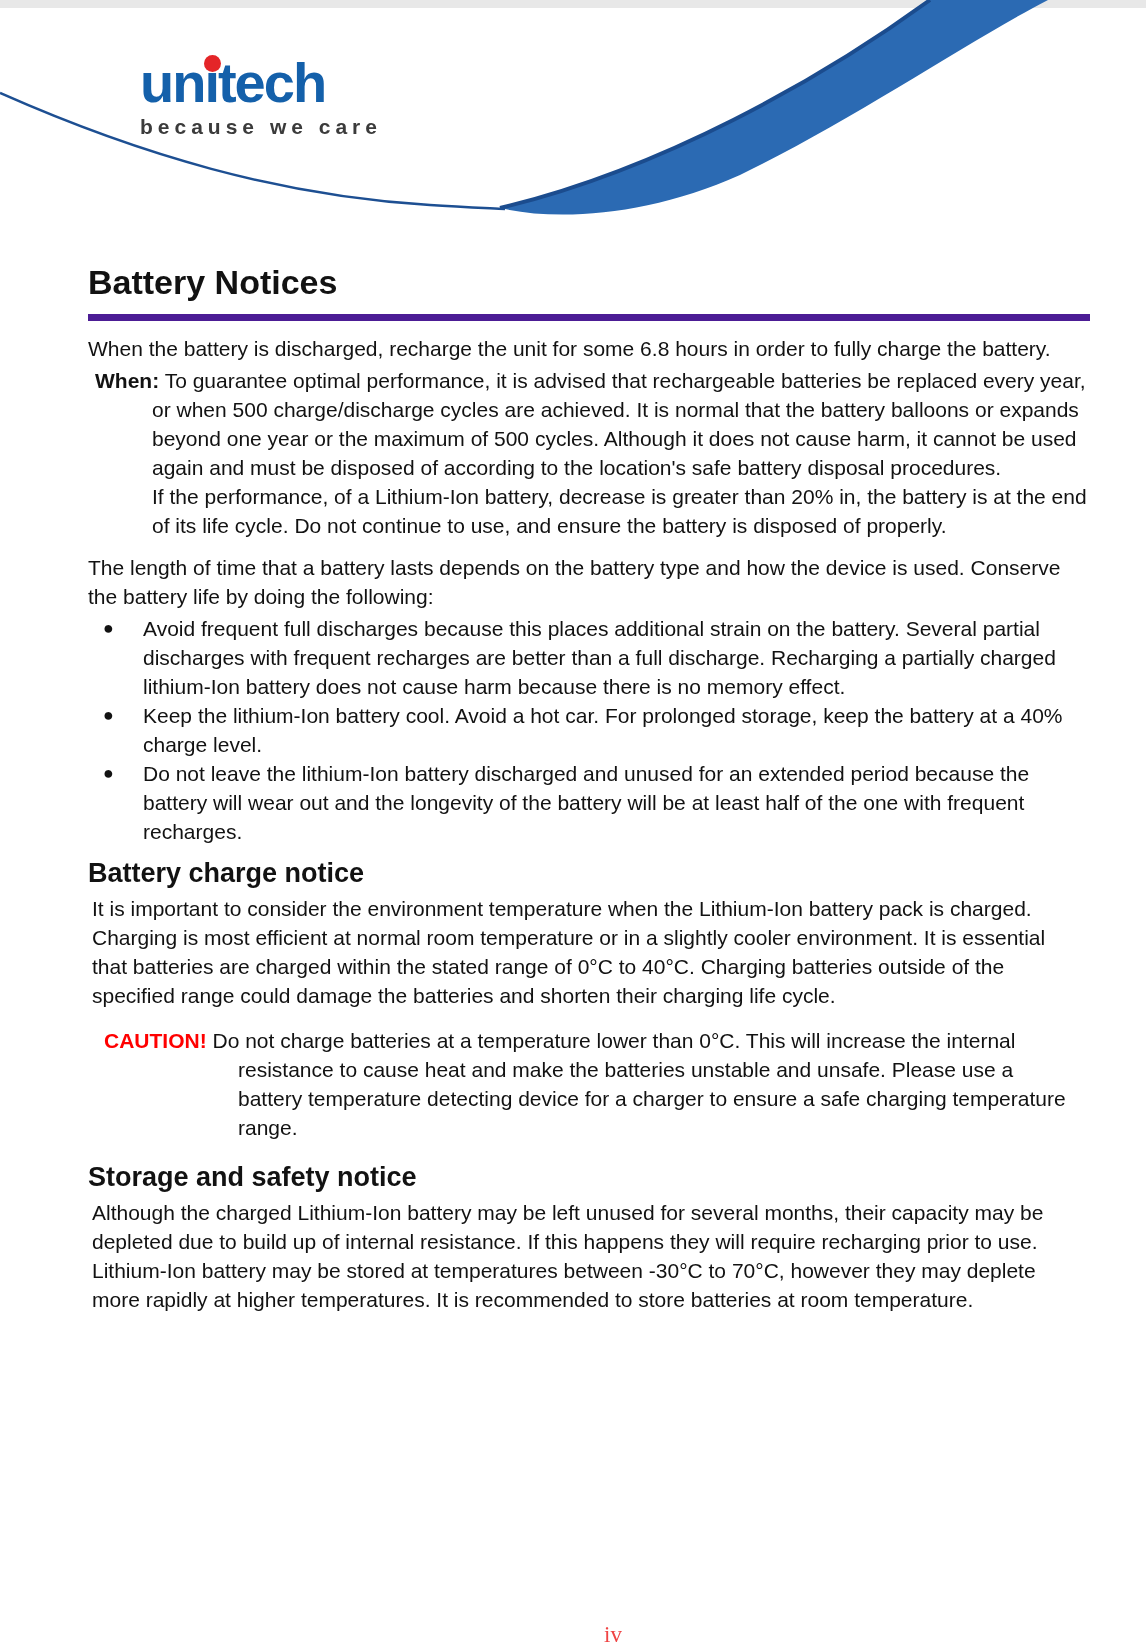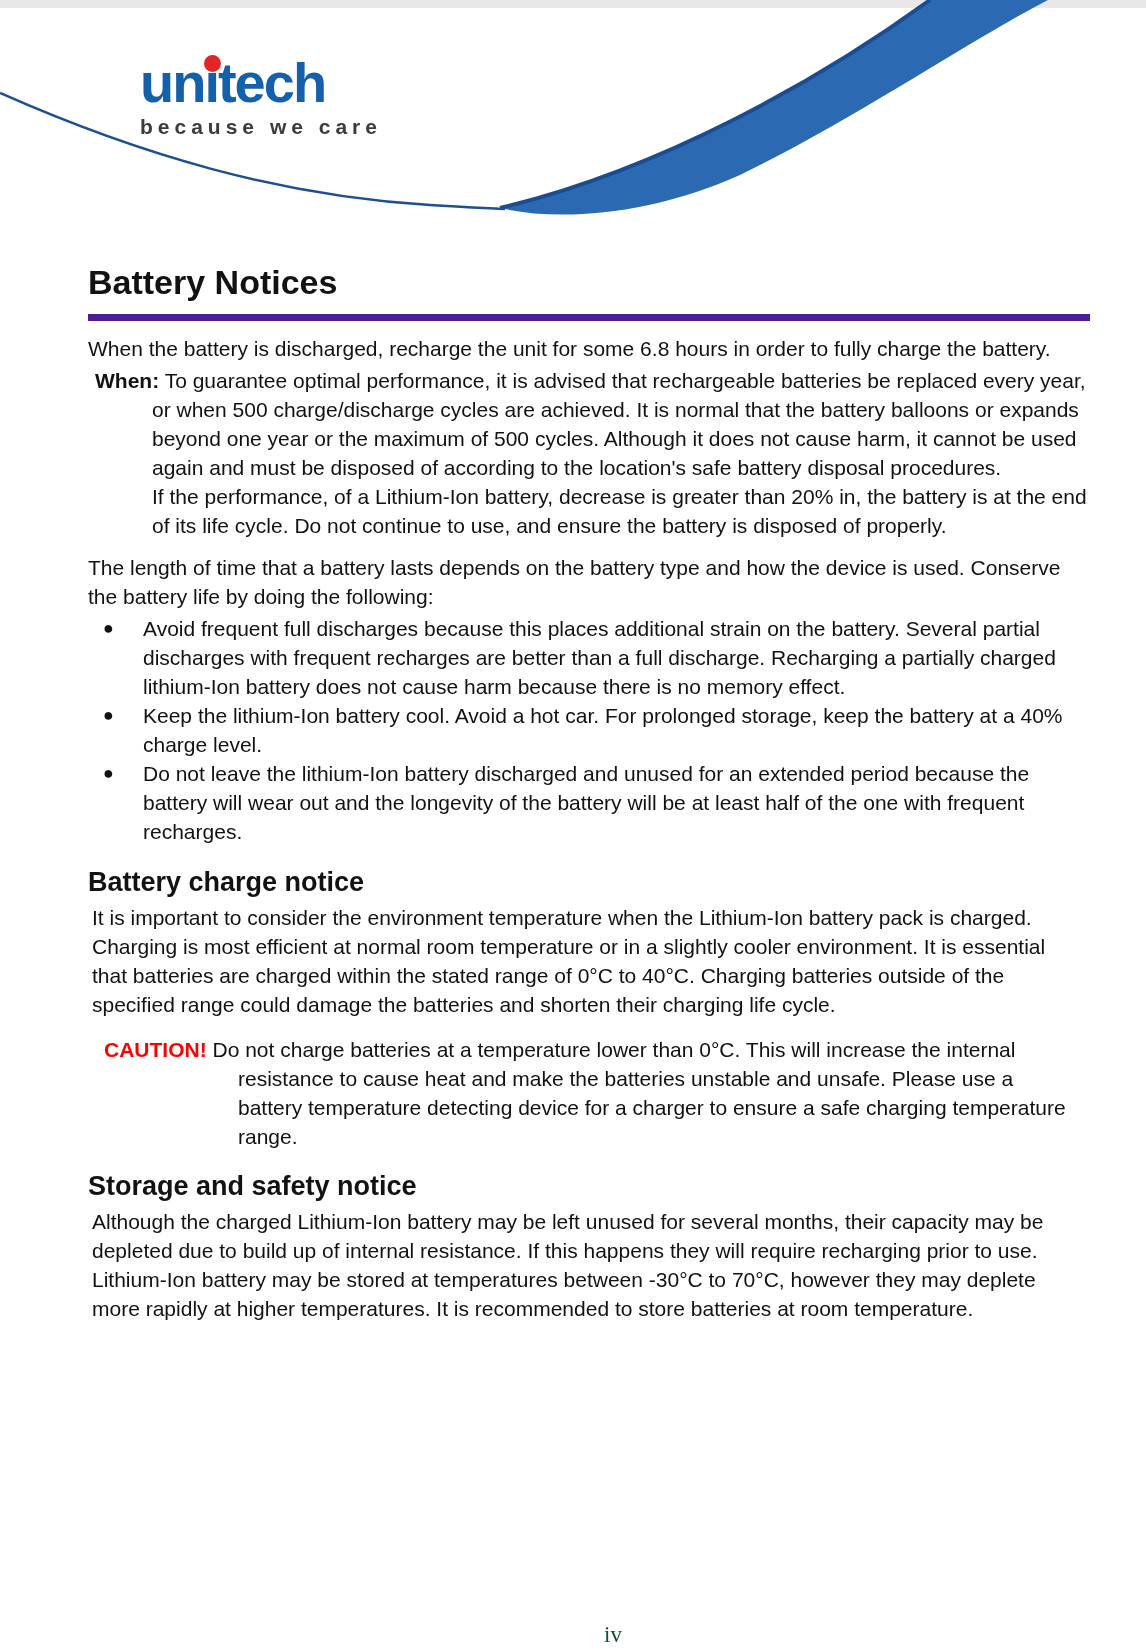--- a/index.html
+++ b/index.html
@@ -41,30 +41,30 @@
   }
   .para { font-size:21px; line-height:29px; margin:13px 0 0 0; }
   .para.p1 { margin-top:14px; }
   .note { margin-top:3px; font-size:21px; line-height:29px; }
   .note-first { padding-left:64px; text-indent:-57px; }
   .note-cont  { padding-left:64px; }
   .note-label { font-weight:bold; }
   .bullets { margin-top:3px; }
   .bullet-item { position:relative; padding-left:55px; font-size:21px; line-height:29px; }
   .bullet-marker { position:absolute; left:15px; top:0px; font-size:18px; }
-  .h2 { font-size:27px; font-weight:bold; line-height:34px; margin:19px 0 0 0; }
+  .h2 { font-size:27px; font-weight:bold; line-height:34px; margin:10px 0 0 0; }
   .h2.storage { margin-top:18px; }
   .body-flush { margin:4px; }
   .caution { font-size:21px; line-height:29px; margin:16px; padding-left:134px; text-indent:-134px; }
   .caution-label { font-weight:bold; color:#ff0000; }
 
   
   .footer {
     position:absolute; top:1622px; left:613px; transform:translateX(-50%);
-    font-family:"Liberation Serif", serif; font-size:23px; color:#14532d;
+    font-family:"Liberation Serif", serif; font-size:23px; color:#ef4444;
   }
 </style>
 </head>
 <body>
 
 <div class="page">
 
   <div class="header">
     <svg width="1146" height="230" viewBox="0 0 1146 230">
       <rect x="0" y="0" width="1146" height="8" fill="#e8e8e8"></rect>

